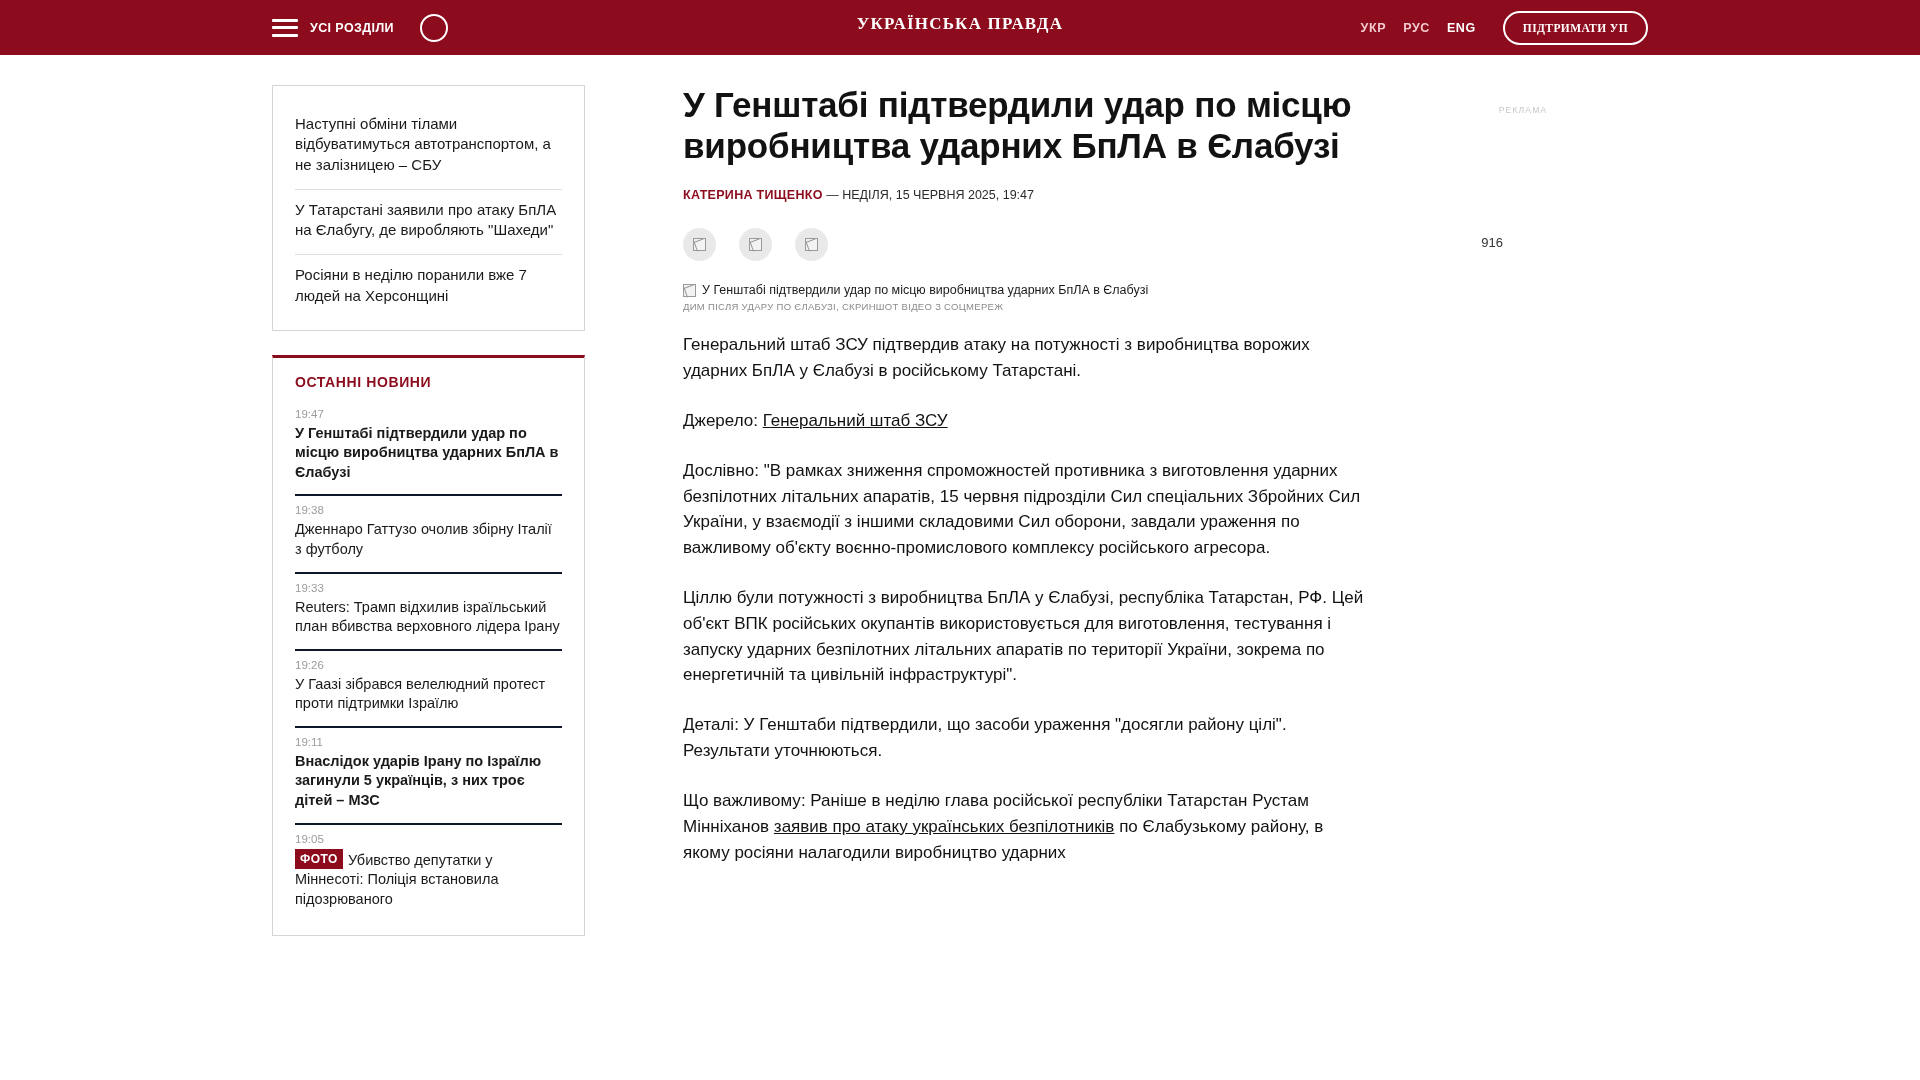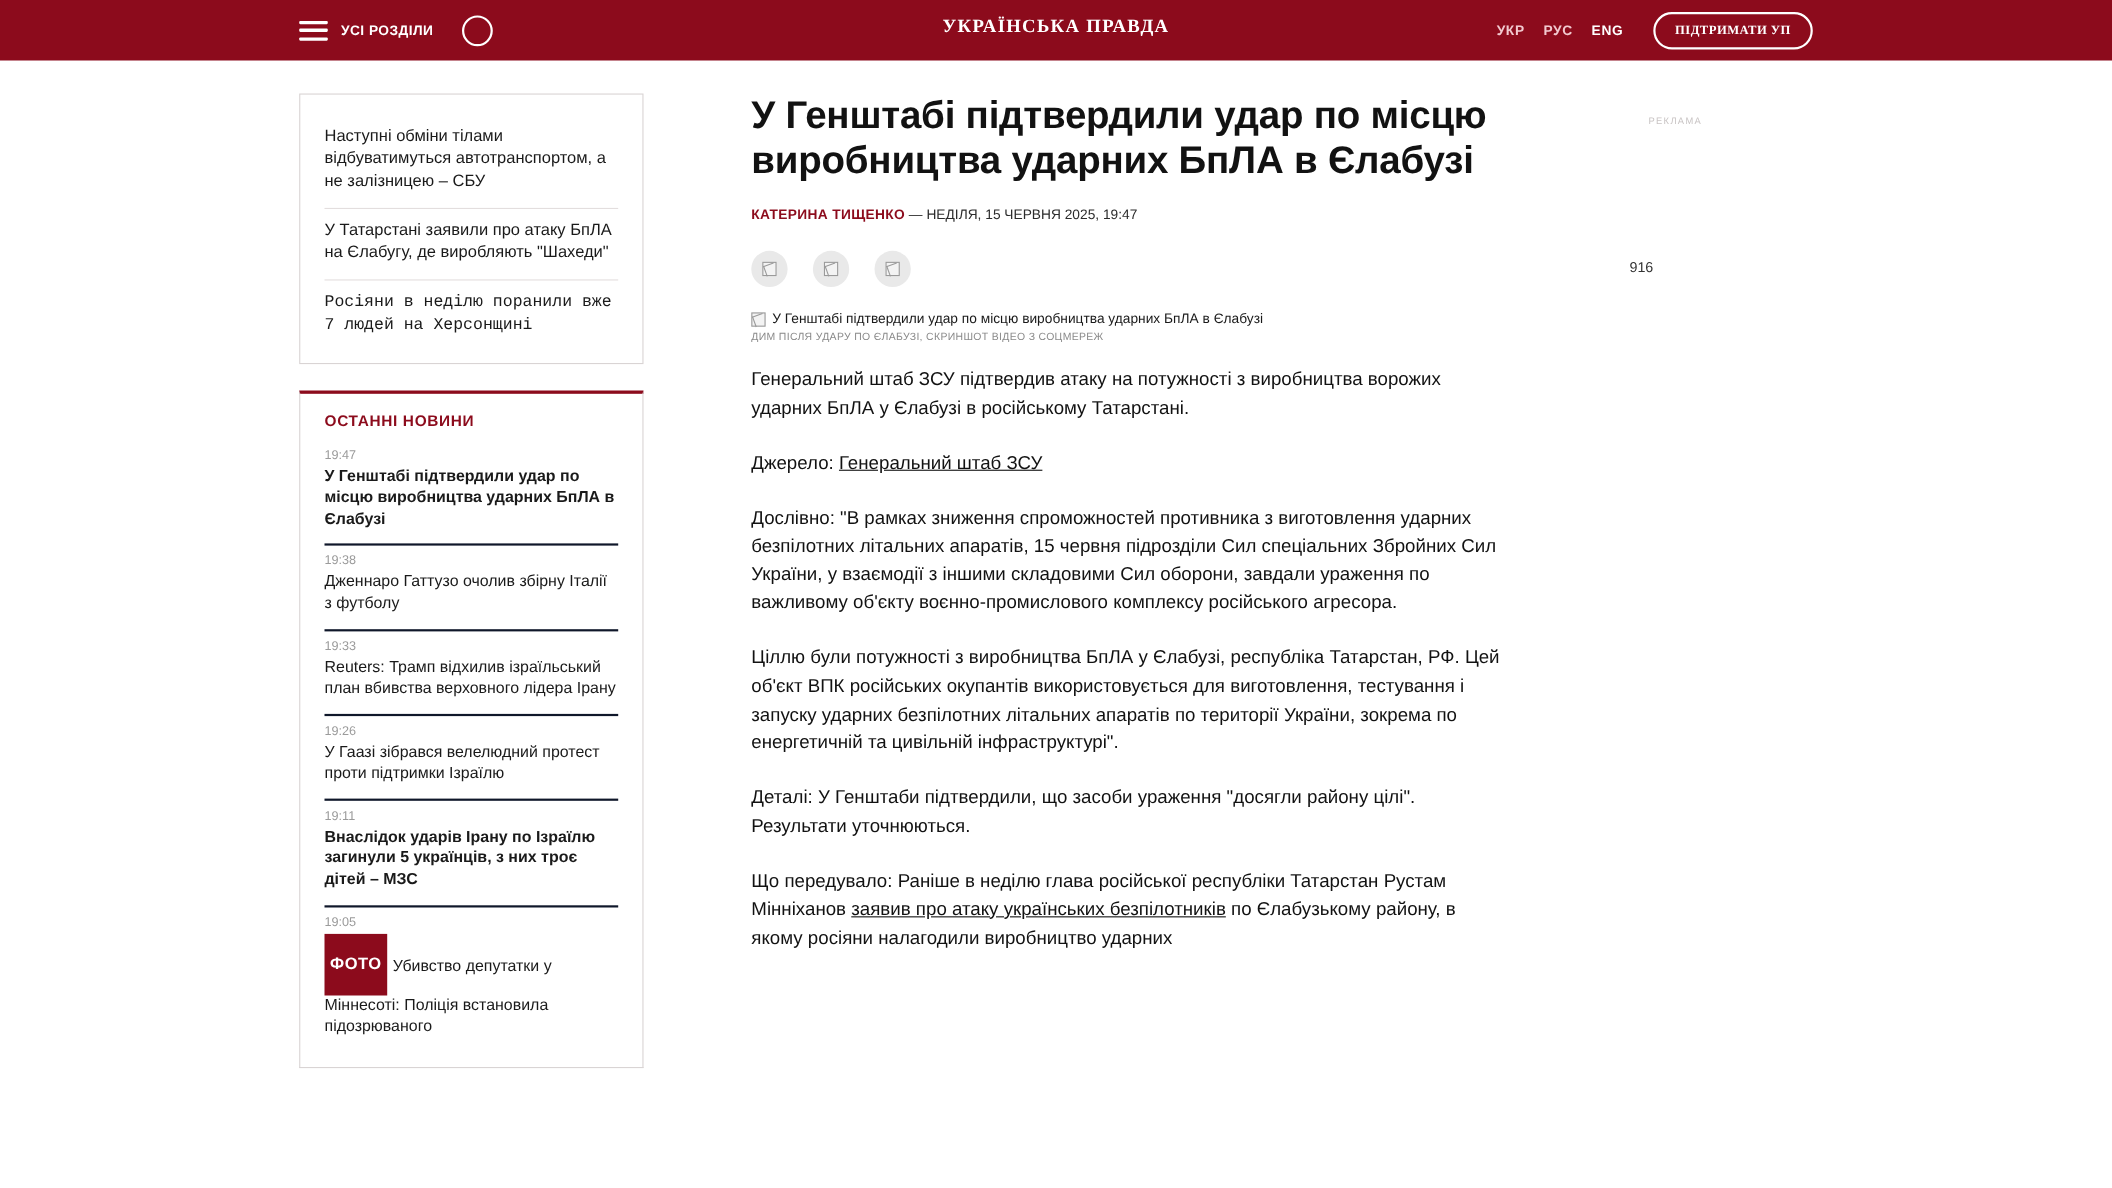--- a/index.html
+++ b/index.html
@@ -72,42 +72,42 @@
     border: 1px solid #d9d4d4;
     padding: 18px 22px 10px 22px;
     background: #fff;
   }
   .top-news-item {
     font-size: 15px; line-height: 1.35; color: #1a1a1a;
     padding: 10px 0 14px 0;
     border-bottom: 1px solid #e3dede;
     cursor: pointer;
   }
-  .top-news-item:last-child { border-bottom: none; font-family: Liberation Mono, monospace; }
+  .top-news-item:last-child { border-bottom: none; }
 
   .latest-box {
     border: 1px solid #d9d4d4;
     border-top: 3px solid #8c0b1c;
     margin-top: 24px;
     padding: 16px 22px 14px 22px;
   }
   .latest-title {
     color: #8c0b1c; font-size: 14px; font-weight: bold;
     letter-spacing: .6px; text-transform: uppercase;
     margin-bottom: 10px;
   }
   .latest-item { padding: 8px 0 12px 0; border-bottom: 2px solid #0f172a; cursor: pointer; }
   .latest-item:last-child { border-bottom: none; }
   .latest-time { color: #9b9b9b; font-size: 11.5px; margin-bottom: 4px; }
   .latest-text { font-size: 14.5px; line-height: 1.35; color: #1a1a1a; }
   .latest-text.bold { font-weight: bold; }
   .photo-tag {
     display: inline-block; background: #8c0b1c; color: #fff;
-    font-size: 15px; font-weight: bold; letter-spacing: .5px;
-    padding: 18px 5px; vertical-align: 2px; margin-right: 5px;
+    font-size: 12px; font-weight: bold; letter-spacing: .5px;
+    padding: 2px 5px; vertical-align: 2px; margin-right: 5px;
     text-transform: uppercase;
   }
 
   
   .article-col {
     width: 690px; flex: 0 0 690px;
     margin-left: 98px;
   }
   .article-title {
     font-size: 35px; line-height: 1.16; font-weight: bold;
@@ -280,21 +280,21 @@
         <p>
           <b>Дослівно</b><span>: "В рамках зниження спроможностей противника з виготовлення ударних безпілотних літальних апаратів, 15 червня підрозділи Сил спеціальних Збройних Сил України, у взаємодії з іншими складовими Сил оборони, завдали ураження по важливому об'єкту воєнно-промислового комплексу російського агресора.</span>
         </p>
         <p>
           <span>Ціллю були потужності з виробництва БпЛА у Єлабузі, республіка Татарстан, РФ. Цей об'єкт ВПК російських окупантів використовується для виготовлення, тестування і запуску ударних безпілотних літальних апаратів по території України, зокрема по енергетичній та цивільній інфраструктурі".</span>
         </p>
         <p>
           <b>Деталі</b><span>: У Генштаби підтвердили, що засоби ураження "досягли району цілі". Результати уточнюються.</span>
         </p>
         <p>
-          <b>Що передувало</b><span>: Раніше в неділю глава російської республіки Татарстан Рустам Мінніханов </span><a>заявив про атаку українських безпілотників</a><span> по Єлабузькому району, в якому росіяни налагодили виробництво ударних</span>
+          <b>Що важливому</b><span>: Раніше в неділю глава російської республіки Татарстан Рустам Мінніханов </span><a>заявив про атаку українських безпілотників</a><span> по Єлабузькому району, в якому росіяни налагодили виробництво ударних</span>
         </p>
       </div>
     </div>
 
     <div class="right-col">
       <div class="ad-label">РЕКЛАМА</div>
     </div>
 
   </div>
 </div>

